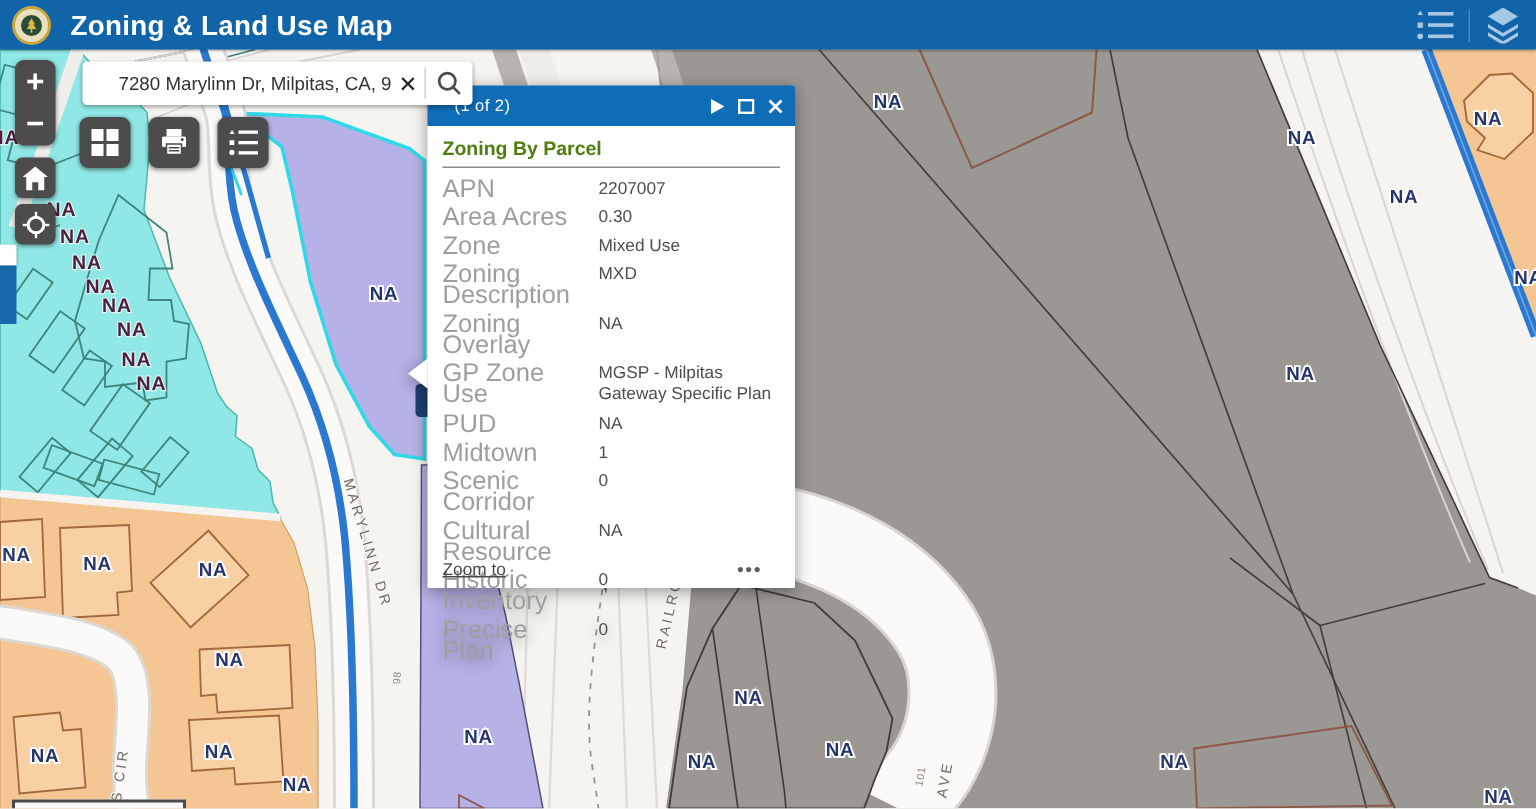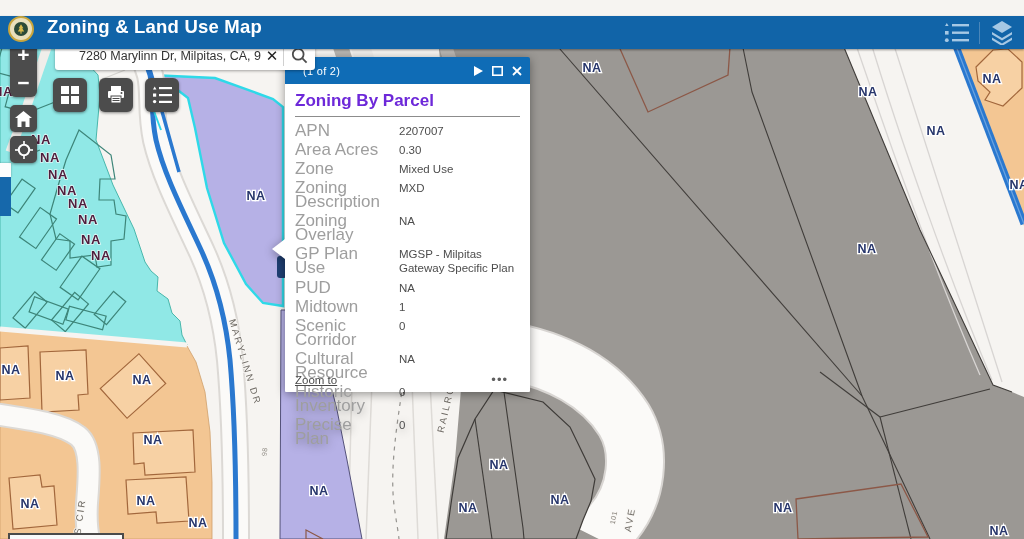--- a/index.html
+++ b/index.html
@@ -5,21 +5,21 @@
   html,body{margin:0;padding:0;}
   body{width:1024px;height:539px;overflow:hidden;font-family:"Liberation Sans","DejaVu Sans",sans-serif;}
   #app{position:relative;width:1024px;height:539px;overflow:hidden;background:#f6f4f1;}
   
   #map-svg{position:absolute;left:0;top:0;width:1024px;height:539px;display:block;}
   .na-navy{font:bold 12.5px "Liberation Sans",sans-serif;fill:var(--na-navy);stroke:#ffffff;stroke-width:2.6px;paint-order:stroke;letter-spacing:.4px;}
   .na-maroon{font:bold 13px "Liberation Sans",sans-serif;fill:var(--na-maroon);stroke:#dff7f5;stroke-width:1.6px;paint-order:stroke;letter-spacing:.6px;}
   .street-label{font:9.5px "Liberation Sans",sans-serif;fill:#6e6a64;stroke:#f8f6f3;stroke-width:1.8px;paint-order:stroke;letter-spacing:2.2px;}
   .street-label.tiny{font-size:7px;letter-spacing:.5px;stroke-width:1.2px;fill:#8a867f;}
   
-  #header{position:absolute;left:0;top:16px;width:1024px;height:33px;background:var(--header-blue);display:flex;box-shadow:0 1px 2px rgba(0,0,0,.4);z-index:30;}
+  #header{position:absolute;left:0;top:0;width:1024px;height:33px;background:var(--header-blue);display:flex;align-items:center;box-shadow:0 1px 2px rgba(0,0,0,.4);z-index:30;}
   #logo{width:26px;height:26px;border-radius:50%;margin-left:8px;background:#e9dfbc;border:2px solid #c9a53c;box-sizing:border-box;display:flex;align-items:center;justify-content:center;}
   #logo .inner{width:14px;height:14px;border-radius:50%;background:#2c4a38;display:flex;align-items:center;justify-content:center;}
   #logo .emblem{width:8px;height:10px;display:block;}
   #header-title{color:#fff;font-size:18.5px;font-weight:bold;margin-left:13px;letter-spacing:.2px;}
   #header-icons{margin-left:auto;display:flex;align-items:center;height:100%;}
   .hdr-btn{width:44px;height:33px;display:flex;align-items:center;justify-content:center;}
   .hdr-sep{width:1px;height:22px;background:#4a86b9;}
   
   .tool-btn{position:absolute;width:34px;height:34px;background:#4c4c4c;border-radius:6px;box-shadow:0 1px 3px rgba(0,0,0,.45);display:flex;align-items:center;justify-content:center;z-index:20;}
   #btn-basemap{left:53px;top:78px;}
@@ -38,21 +38,21 @@
   #search-sep{width:1px;height:21px;background:#d0d0d0;}
   #search-go{width:31px;height:29px;display:flex;align-items:center;justify-content:center;}
   
   #popup{position:absolute;left:285px;top:57px;width:245px;z-index:24;filter:drop-shadow(0 2px 5px rgba(0,0,0,.4));}
   #popup-titlebar{height:27px;background:var(--popup-blue);border-radius:2px 2px 0 0;display:flex;align-items:center;color:#fff;font-size:11px;}
   #popup-pager{padding-left:18px;letter-spacing:.3px;}
   #popup-tb-icons{margin-left:auto;display:flex;align-items:center;gap:9px;padding-right:8px;}
   #popup-tb-icons svg{display:block;}
   #popup-body{background:#fff;height:308px;position:relative;box-sizing:border-box;padding:6px 10px 0 10px;border-radius:0 0 1px 1px;}
   #popup-tail{position:absolute;left:-13px;top:155px;width:0;height:0;border-top:10px solid transparent;border-bottom:10px solid transparent;border-right:13px solid #ffffff;}
-  #popup-title{font-size:17px;font-weight:bold;color:#6d28d9;padding:1px 0 5px 0;}
+  #popup-title{font-size:13px;font-weight:bold;color:#4d7c0f;padding:1px 0 5px 0;}
   #popup-hr{height:1px;background:#8c8c8c;margin:0 0 7px 0;}
   .fld{display:flex;margin-bottom:5.1px;}
   .fld .lbl{width:94px;margin-right:8px;flex:none;color:#9e9e9e;font-size:17px;line-height:14px;}
   .fld .val{flex:1;color:#4d4d4d;font-size:11.5px;line-height:14px;padding-left:2px;}
   #popup-footer{position:absolute;left:10px;right:10px;bottom:6px;display:flex;align-items:center;}
   #zoom-to{font-size:11.5px;color:#4a4a4a;text-decoration:underline;}
   #popup-ellipsis{margin-left:auto;color:#5f5f5f;font-size:13px;letter-spacing:1px;line-height:6px;padding-right:12px;}
   
   #bottom-box{position:absolute;left:8px;top:533px;width:116px;height:12px;background:#fafafa;border:2px solid #4a4a4a;box-sizing:border-box;z-index:18;}
 </style>
@@ -345,21 +345,21 @@
           </div>
           <div class="fld">
             <div class="lbl">Zoning Description</div>
             <div class="val">MXD</div>
           </div>
           <div class="fld">
             <div class="lbl">Zoning Overlay</div>
             <div class="val">NA</div>
           </div>
           <div class="fld">
-            <div class="lbl">GP Plan Use</div>
+            <div class="lbl">GP Zone Use</div>
             <div class="val">MGSP - Milpitas Gateway Specific Plan</div>
           </div>
           <div class="fld">
             <div class="lbl">PUD</div>
             <div class="val">NA</div>
           </div>
           <div class="fld">
             <div class="lbl">Midtown</div>
             <div class="val">1</div>
           </div>

